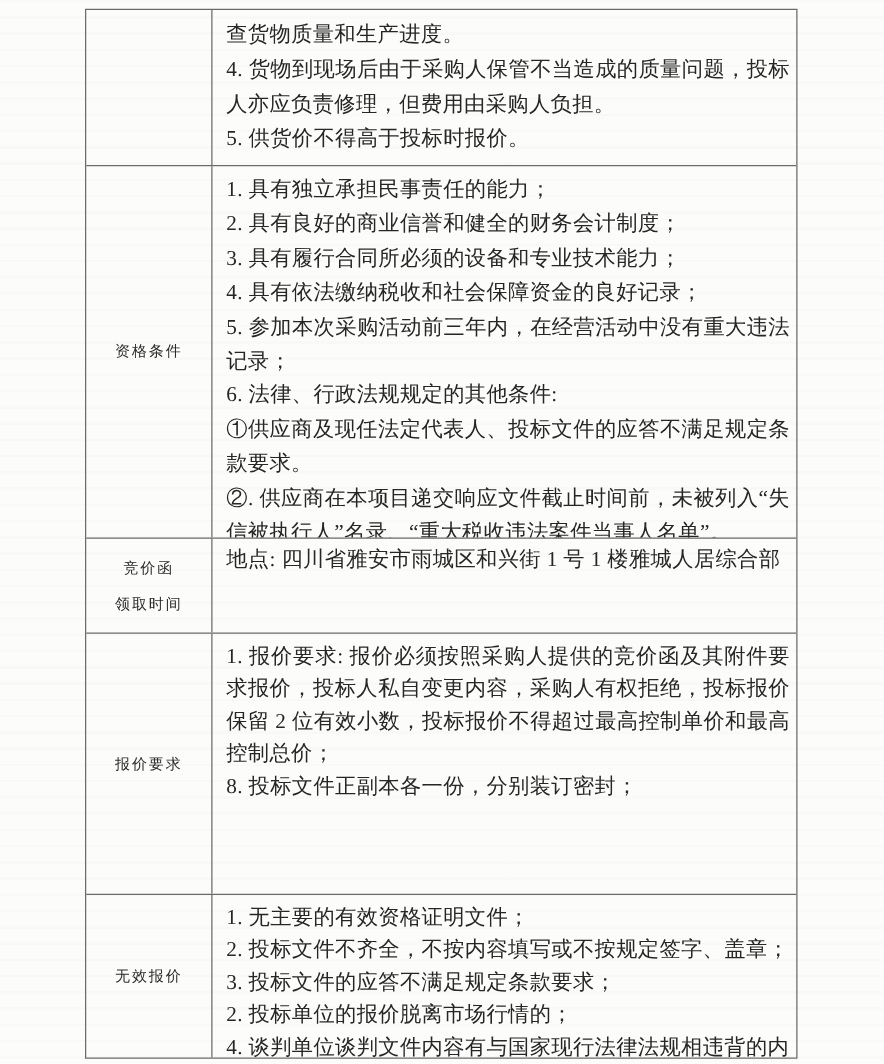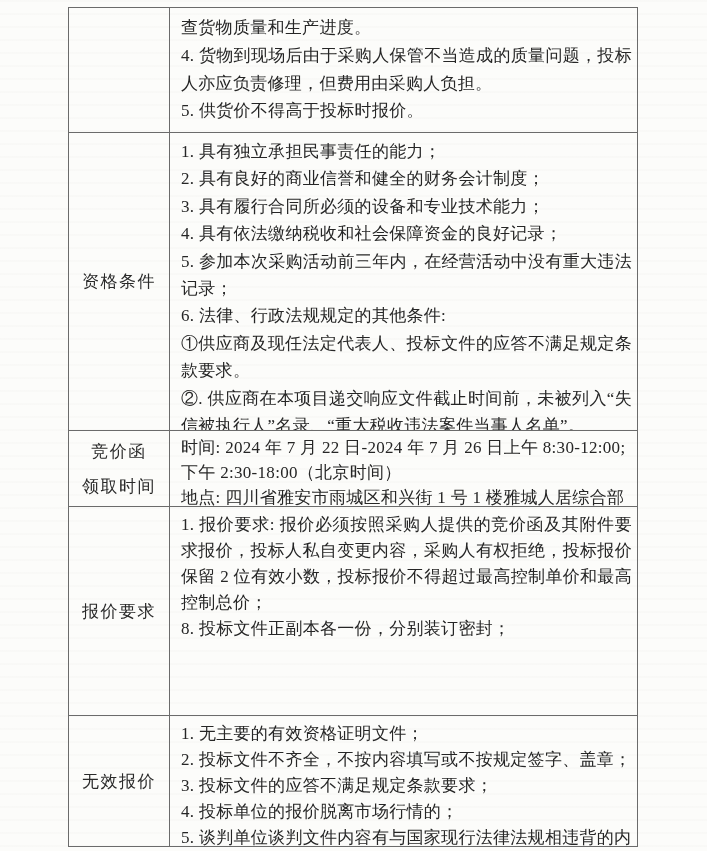--- a/index.html
+++ b/index.html
@@ -44,21 +44,21 @@
   .label-cell {
     width: 101px;
     box-sizing: border-box;
     border-right: 1px solid #6b6b6b;
     display: flex;
     flex-direction: column;
     align-items: center;
     justify-content: center;
     gap: 12px;
     flex-shrink: 0;
-    font-size: 17px;
+    font-size: 12px;
     letter-spacing: 1.5px;
     color: #2a2a2a;
   }
   .content-cell {
     flex: 1;
     box-sizing: border-box;
     padding: 5px 5px 0 11px;
     font-size: 17px;
     line-height: 27.4px;
     overflow: hidden;
@@ -101,40 +101,38 @@
           <p>①供应商及现任法定代表人、投标文件的应答不满足规定条款要求。</p>
           <p>②. 供应商在本项目递交响应文件截止时间前，未被列入“失信被执行人”名录、“重大税收违法案件当事人名单”。</p>
         </div>
       </div>
       <div class="t-row">
         <div class="label-cell">
           <div>竞价函</div>
           <div>领取时间</div>
         </div>
         <div class="content-cell">
-          <p>时间: 2024 年 7 月 22 日-2024 年 7 月 26 日上午 8:30-12:00;
-下午 2:30-18:00（北京时间）</p>
           <p>地点: 四川省雅安市雨城区和兴街 1 号 1 楼雅城人居综合部</p>
         </div>
       </div>
       <div class="t-row">
         <div class="label-cell">
           <div>报价要求</div>
         </div>
         <div class="content-cell">
           <p>1. 报价要求: 报价必须按照采购人提供的竞价函及其附件要求报价，投标人私自变更内容，采购人有权拒绝，投标报价保留 2 位有效小数，投标报价不得超过最高控制单价和最高控制总价；</p>
           <p>8. 投标文件正副本各一份，分别装订密封；</p>
         </div>
       </div>
       <div class="t-row">
         <div class="label-cell">
           <div>无效报价</div>
         </div>
         <div class="content-cell">
           <p>1. 无主要的有效资格证明文件；</p>
           <p>2. 投标文件不齐全，不按内容填写或不按规定签字、盖章；</p>
           <p>3. 投标文件的应答不满足规定条款要求；</p>
-          <p>4. 投标单位的报价脱离市场行情的；</p>
-          <p>5. 谈判单位谈判文件内容有与国家现行法律法规相违背的内</p>
+          <p>2. 投标单位的报价脱离市场行情的；</p>
+          <p>4. 谈判单位谈判文件内容有与国家现行法律法规相违背的内</p>
         </div>
       </div>
     </div>
 </div>
 
 </body></html>

